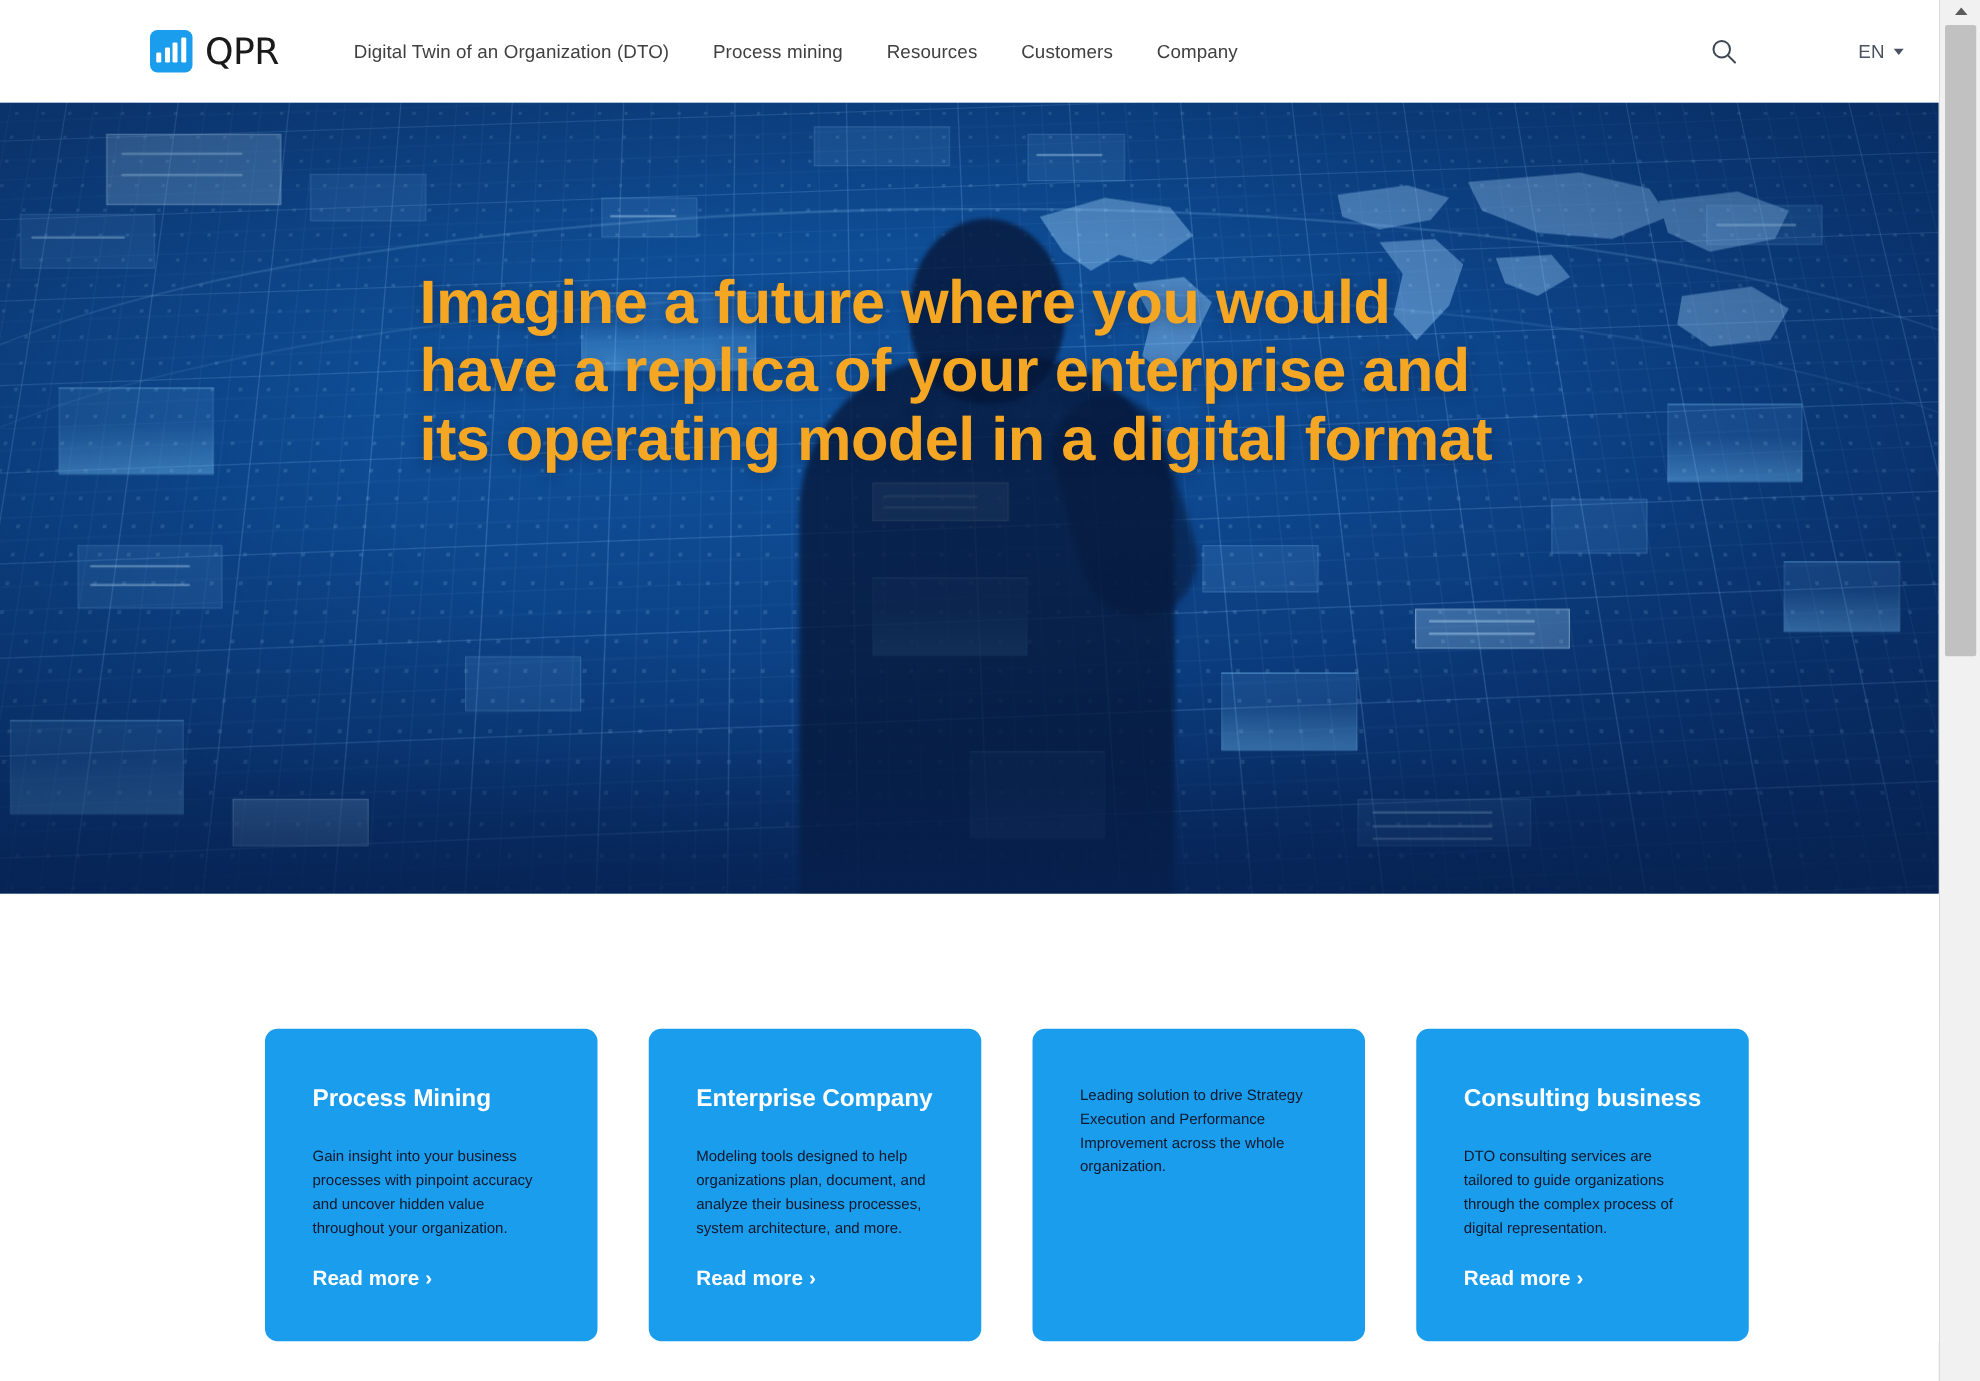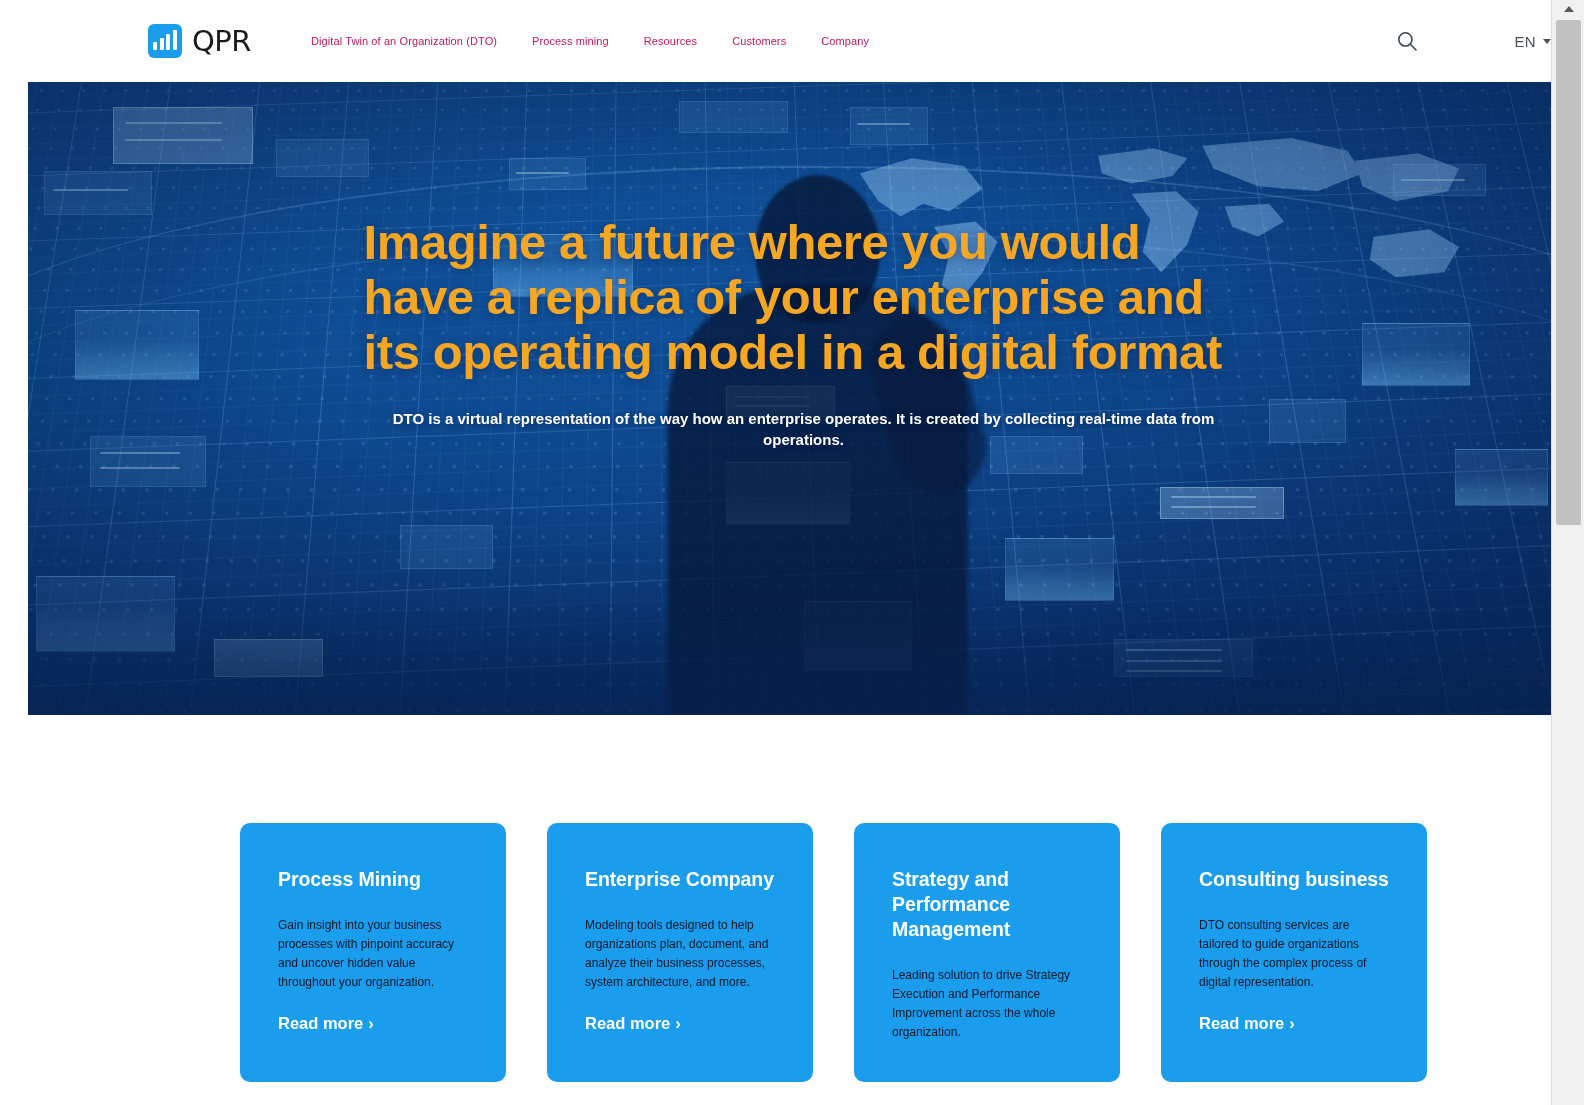--- a/index.html
+++ b/index.html
@@ -9,21 +9,20 @@
     background:#ffffff;
     -webkit-font-smoothing:antialiased;
   }
 
   
   .viewport {
     position:absolute; left:0; top:0;
     width:1551px; height:1105px;
     overflow:hidden;
     background:#fff;
-    padding-left:28px;
   }
   .scrollbar-track {
     position:absolute; right:0; top:0;
     width:33px; height:1105px;
     background:#f1f1f1;
     border-left:1px solid #dcdcdc;
   }
   .scrollbar-up {
     position:absolute; left:0; top:0; width:33px; height:18px;
     display:flex; align-items:center; justify-content:center;
@@ -59,21 +58,21 @@
   .logo-mark i:nth-child(1){ height:8px; }
   .logo-mark i:nth-child(2){ height:12px; }
   .logo-mark i:nth-child(3){ height:16px; }
   .logo-mark i:nth-child(4){ height:20px; }
   .logo-word {
     font-size:29px; font-weight:400; color:#1a1a1a;
     letter-spacing:-0.5px; font-family:"DejaVu Sans", sans-serif;
   }
   .nav { display:flex; align-items:center; gap:35px; margin-left:30px; }
   .nav a {
-    font-size:11px; color:#be185d; text-decoration:none;
+    font-size:15px; color:#404040; text-decoration:none;
     white-space:nowrap; letter-spacing:0.1px;
   }
   .header-right {
     margin-left:auto; display:flex; align-items:center; gap:95px;
   }
   .search-btn {
     width:26px; height:26px; display:flex; align-items:center; justify-content:center;
     background:none; border:none; cursor:pointer;
   }
   .lang { display:flex; align-items:center; gap:7px; cursor:pointer; }
@@ -375,41 +374,39 @@
         <div class="sil-body"></div>
         <div class="sil-arm"></div>
       </div>
 
       <div class="hero-vignette"></div>
       <div class="hero-bottom-fade"></div>
     </div>
 
     <div class="hero-content">
       <h1 class="hero-title">Imagine a future where you would have a replica of your enterprise and its operating model in a digital format</h1>
-      <p class="hero-sub">DTO is a virtual representation of the way how an enterprise operates. It is created by collecting real-time data from operations.</p>
     </div>
   </section>
 
   <section class="cards-section">
     <div class="cards-row">
 
       <div class="card">
         <div class="card-title">Process Mining</div>
         <div class="card-body">Gain insight into your business processes with pinpoint accuracy and uncover hidden value throughout your organization.</div>
         <a href="#" class="card-link"><span>Read more</span><span class="chev">›</span></a>
       </div>
 
       <div class="card">
         <div class="card-title">Enterprise Company</div>
         <div class="card-body">Modeling tools designed to help organizations plan, document, and analyze their business processes, system architecture, and more.</div>
         <a href="#" class="card-link"><span>Read more</span><span class="chev">›</span></a>
       </div>
 
       <div class="card">
-        <div class="card-title">Strategy and Performance Management</div>
         <div class="card-body">Leading solution to drive Strategy Execution and Performance Improvement across the whole organization.</div>
 
       </div>
 
       <div class="card">
         <div class="card-title">Consulting business</div>
         <div class="card-body">DTO consulting services are tailored to guide organizations through the complex process of digital representation.</div>
         <a href="#" class="card-link"><span>Read more</span><span class="chev">›</span></a>
       </div>
 

